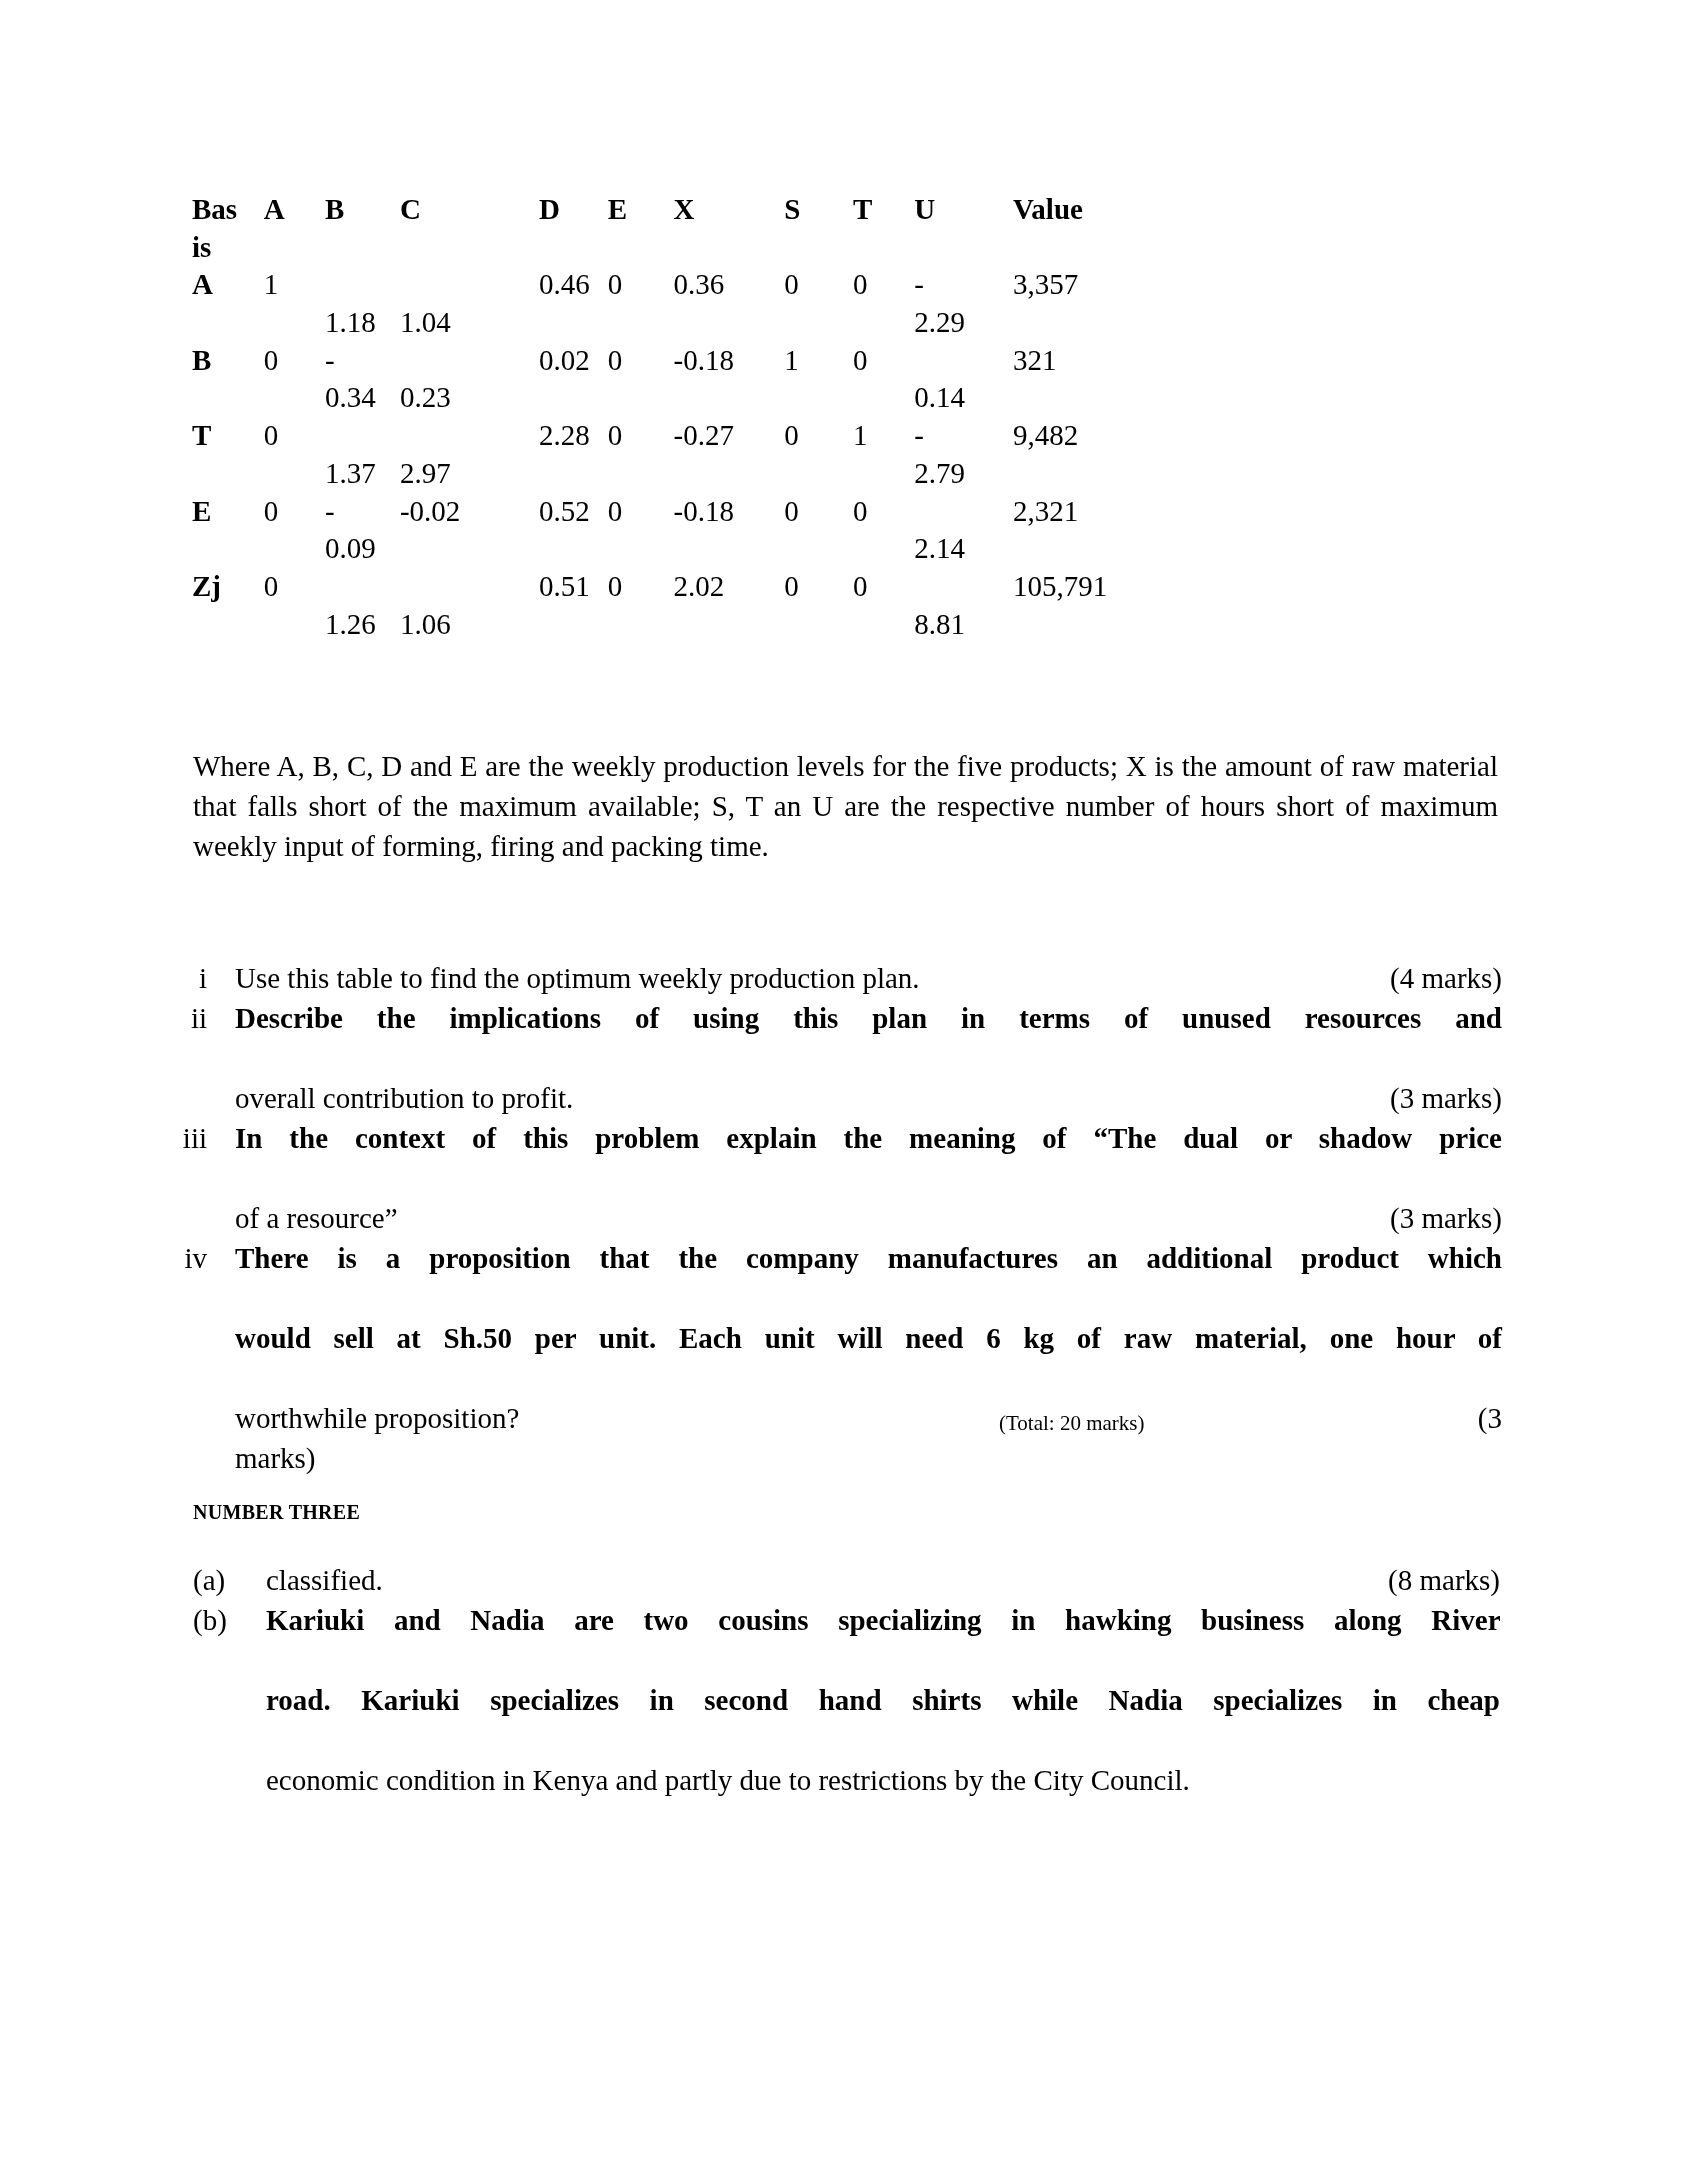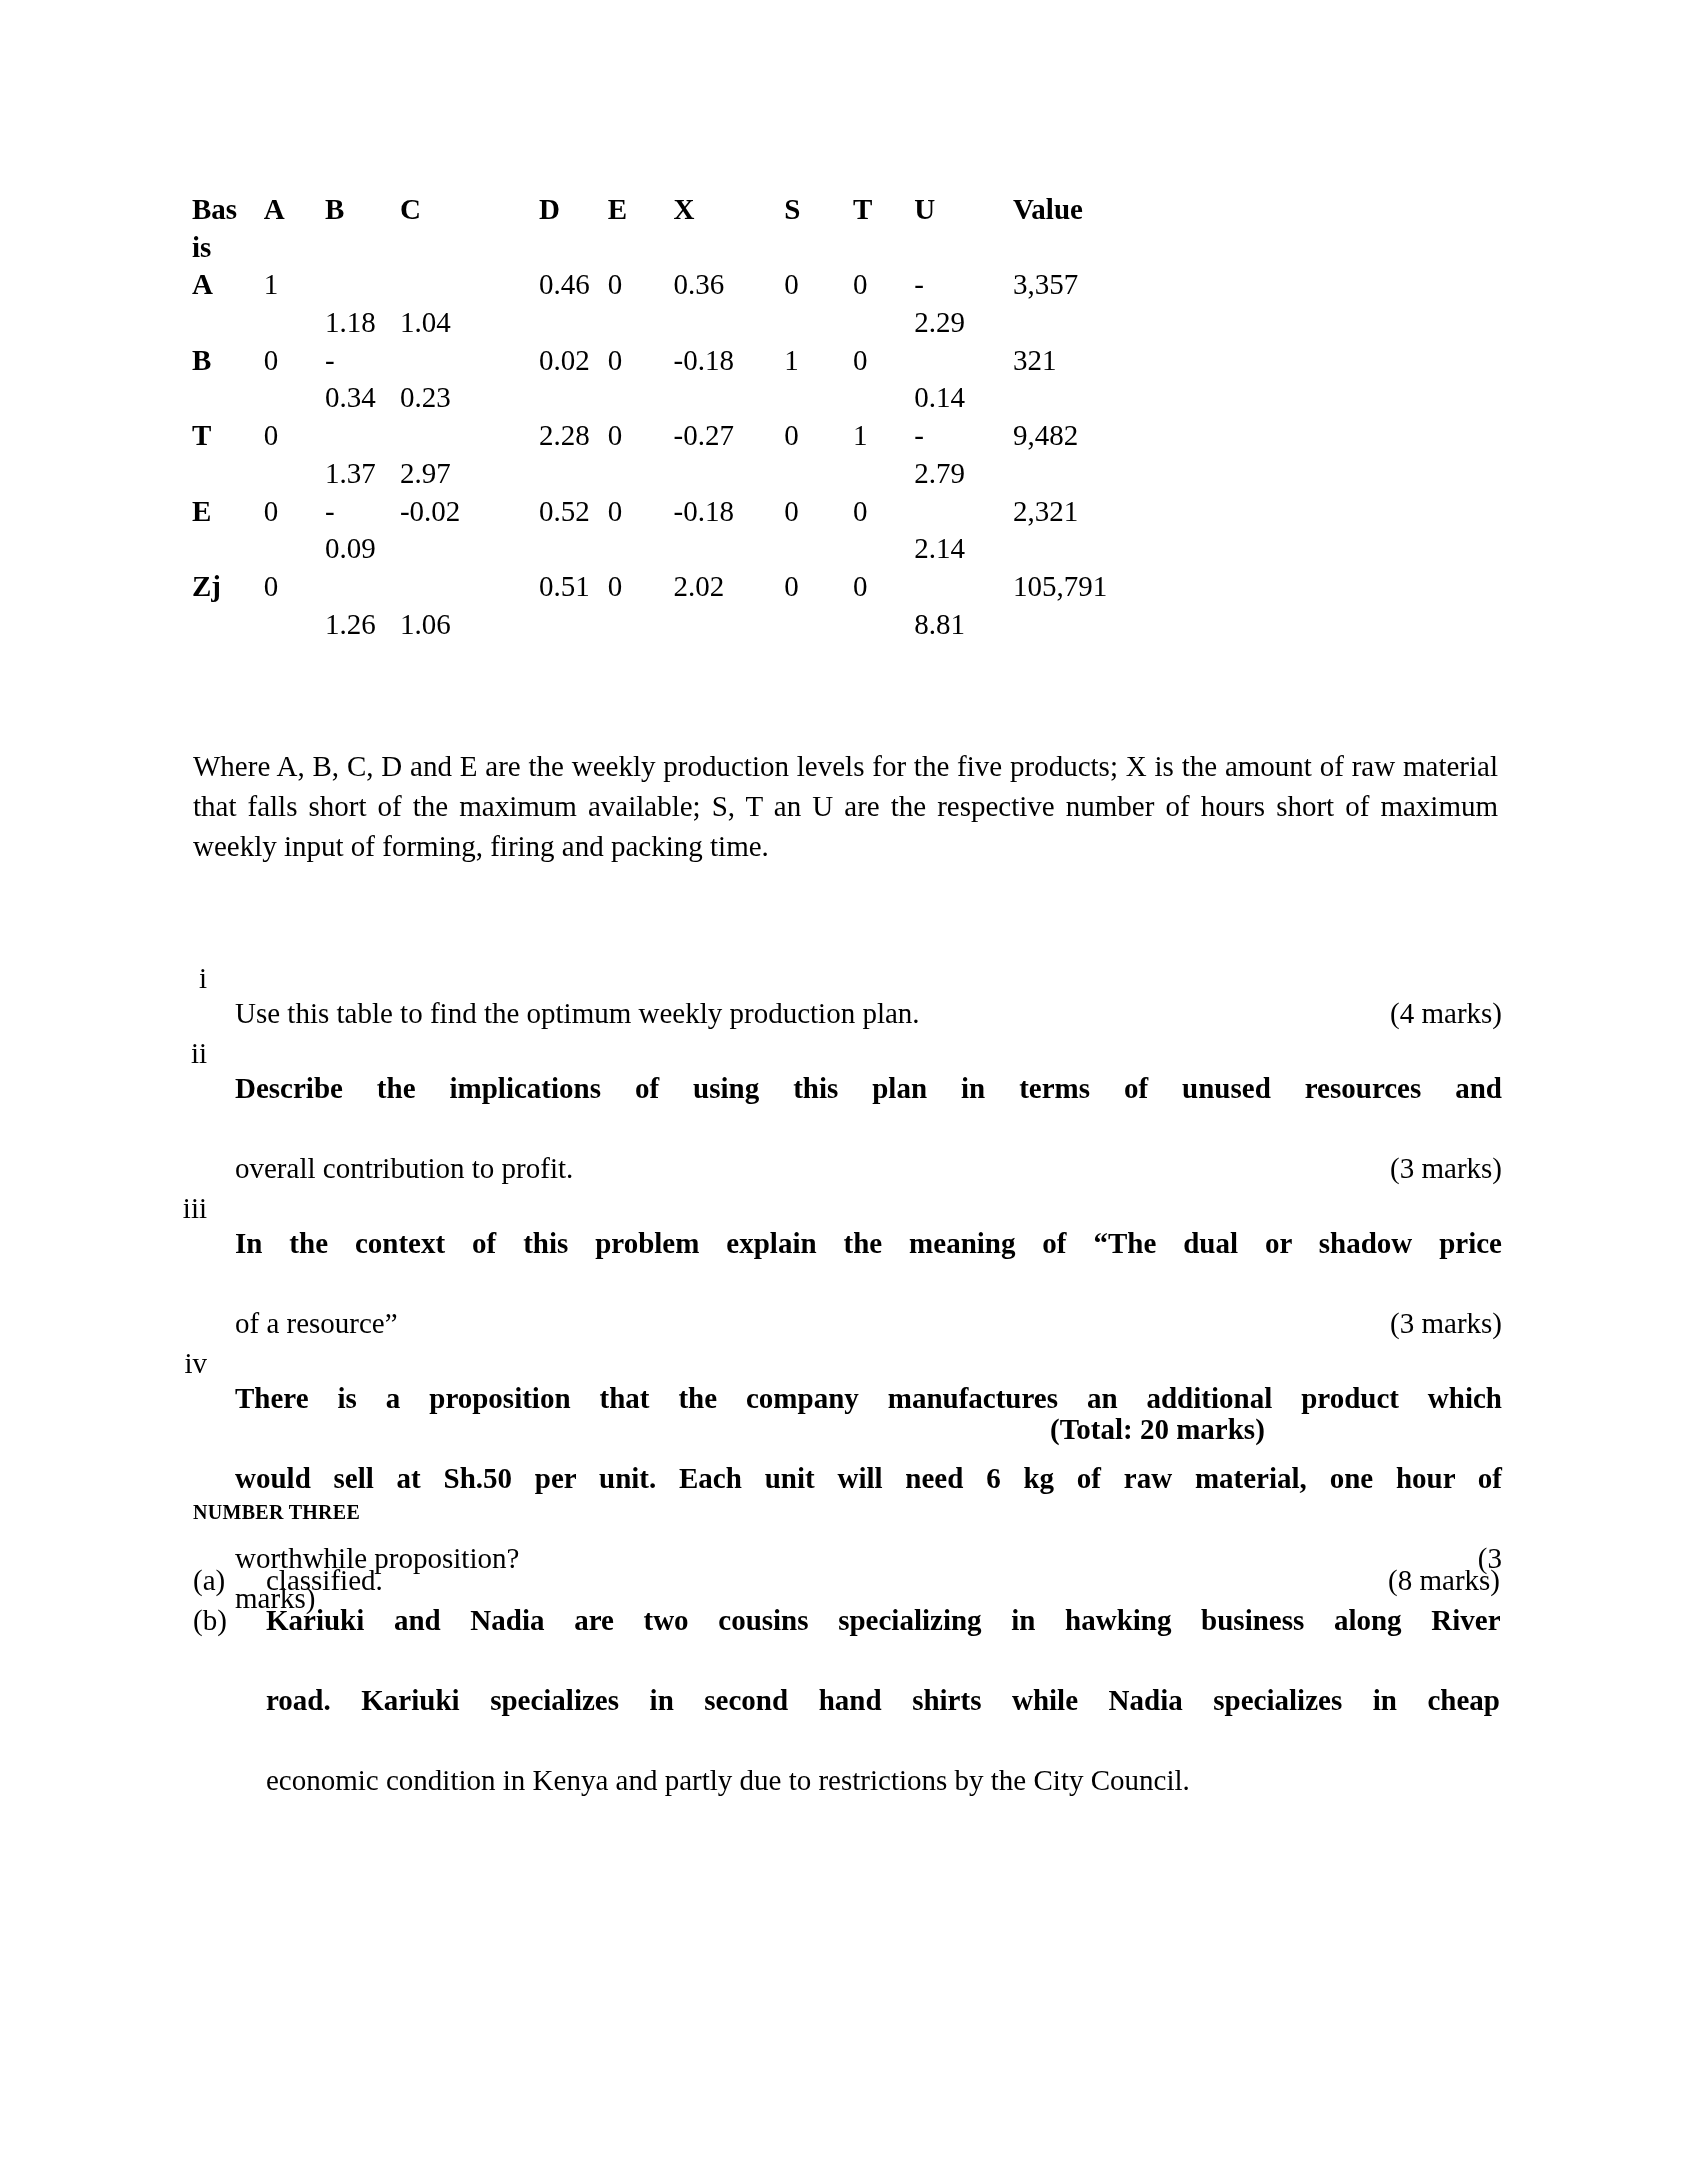--- a/index.html
+++ b/index.html
@@ -99,21 +99,20 @@
     width: 48px;
     flex: 0 0 48px;
     text-align: right;
     padding-right: 0px;
   }
   .roman-body {
     flex: 1 1 auto;
     padding-left: 28px;
     text-align: justify;
     text-justify: inter-word;
-    margin-top: 35px;
   }
 
   
   .jline {
     display: flex;
     justify-content: space-between;
     align-items: baseline;
   }
   .jline .lhs { white-space: pre; }
   .jline .rhs { white-space: pre; }
@@ -126,24 +125,24 @@
   }
   .spread::after {
     content: "";
     display: inline-block;
     width: 100%;
   }
 
   
   #total-line {
     position: absolute;
-    left: 1050px;
+    left: 999px;
     top: 1409px;
-    font-size: 29px;
-    font-weight: bold;
+    font-size: 21px;
+    font-weight: normal;
     line-height: 1.38;
   }
 
   
   #number-three {
     position: absolute;
     left: 193px;
     top: 1501px;
     font-size: 20px;
     font-weight: bold;

